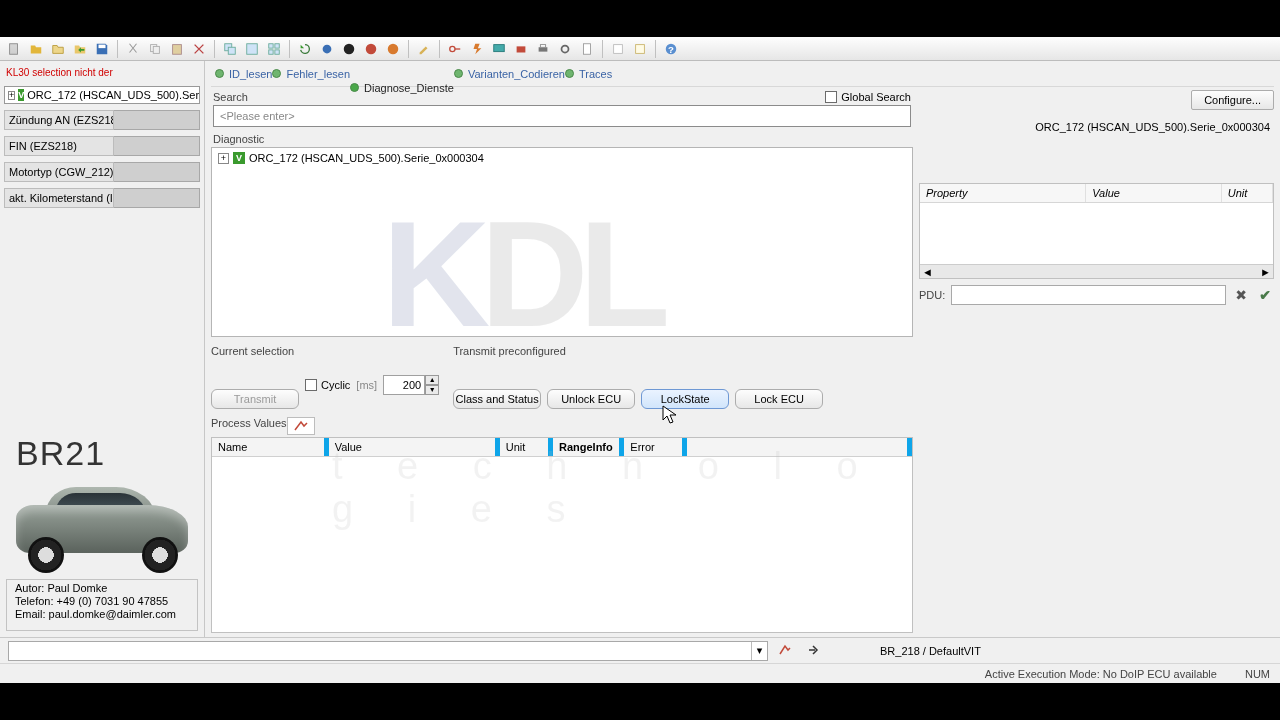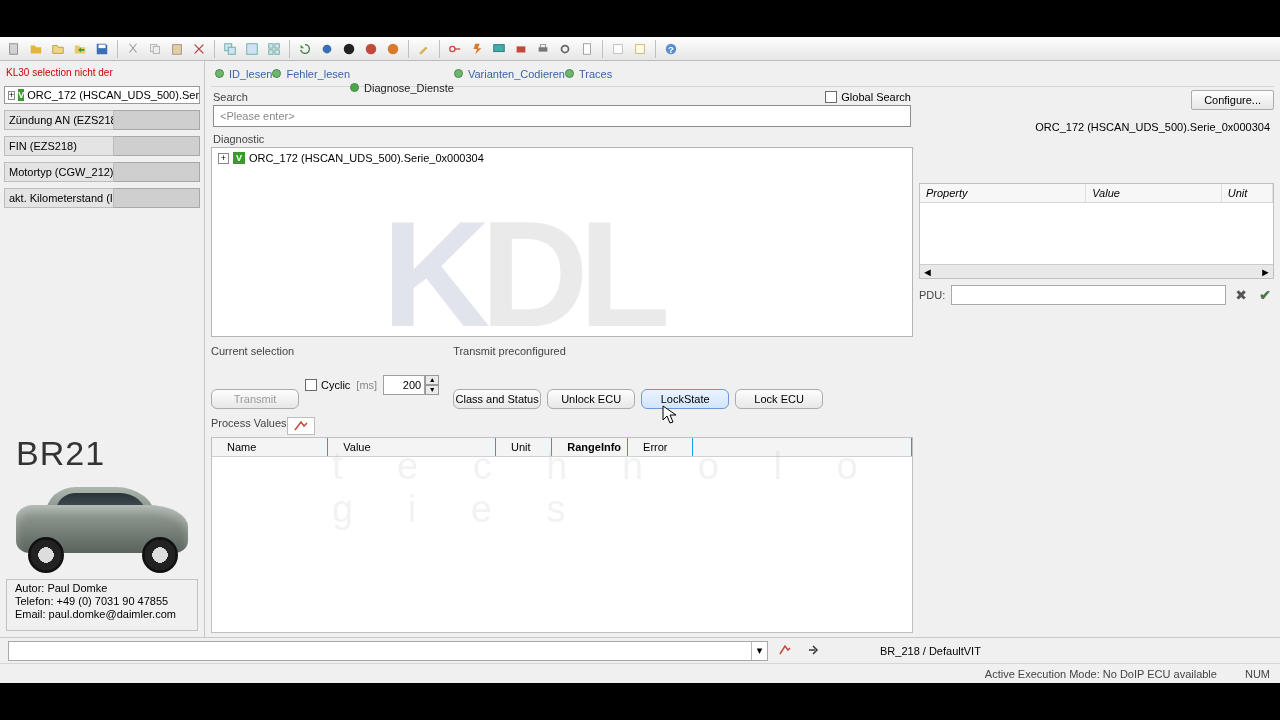--- a/index.html
+++ b/index.html
@@ -80,21 +80,21 @@
 .spin { display:flex; align-items:center;}
 .spin input { width:42px; height:20px; border:1px solid #a0a0a0; text-align:right; padding-right:3px;}
 .spin-btns { display:flex; flex-direction:column;}
 .spin-btns div{ width:14px;height:10px;border:1px solid #999;background:#eaeaea;font-size:7px;text-align:center;line-height:8px;cursor:pointer;}
 .ms { color:#888; }
 
 .pv-row { display:flex; align-items:flex-start; padding:4px 0 2px;}
 .pv-icon { width:28px;height:18px;border:1px solid #bdbdbd;background:#fff;display:flex;align-items:center;justify-content:center;}
 .grid { border:1px solid #c0c0c0; background:#fff; flex:1; display:flex; flex-direction:column;}
 .grid-head { display:flex; background:#f4f4f4; border-bottom:1px solid #d0d0d0;}
-.gh { padding:3px 6px; border-right:1px solid #0ea5e9;margin-left:9px;}
+.gh { padding:3px 6px; border-right:5px solid #0ea5e9;}
 .gh0{flex:1.1;} .gh1{flex:1.7;} .gh2{flex:.4;} .gh3{flex:.6;font-weight:bold;} .gh4{flex:.5;} .gh5{flex:2.3;}
 .grid-body { flex:1; position:relative; }
 .grid-body .wm-sub { left:120px; top:-12px;}
 
 
 .r-tabs { height:22px; display:flex; border-bottom:1px solid #c8c8c8; margin-top:4px;}
 .r-tab { padding:3px 10px; border:1px solid #c8c8c8; border-bottom:none; background:#f7f7f7; margin-right:2px; cursor:pointer;}
 .r-tab.active { background:#fff; }
 .r-ecu-lbl { text-align:right; padding:8px 4px 10px; }
 .r-grid { border:1px solid #c0c0c0; background:#fff; height:96px; display:flex; flex-direction:column;}

